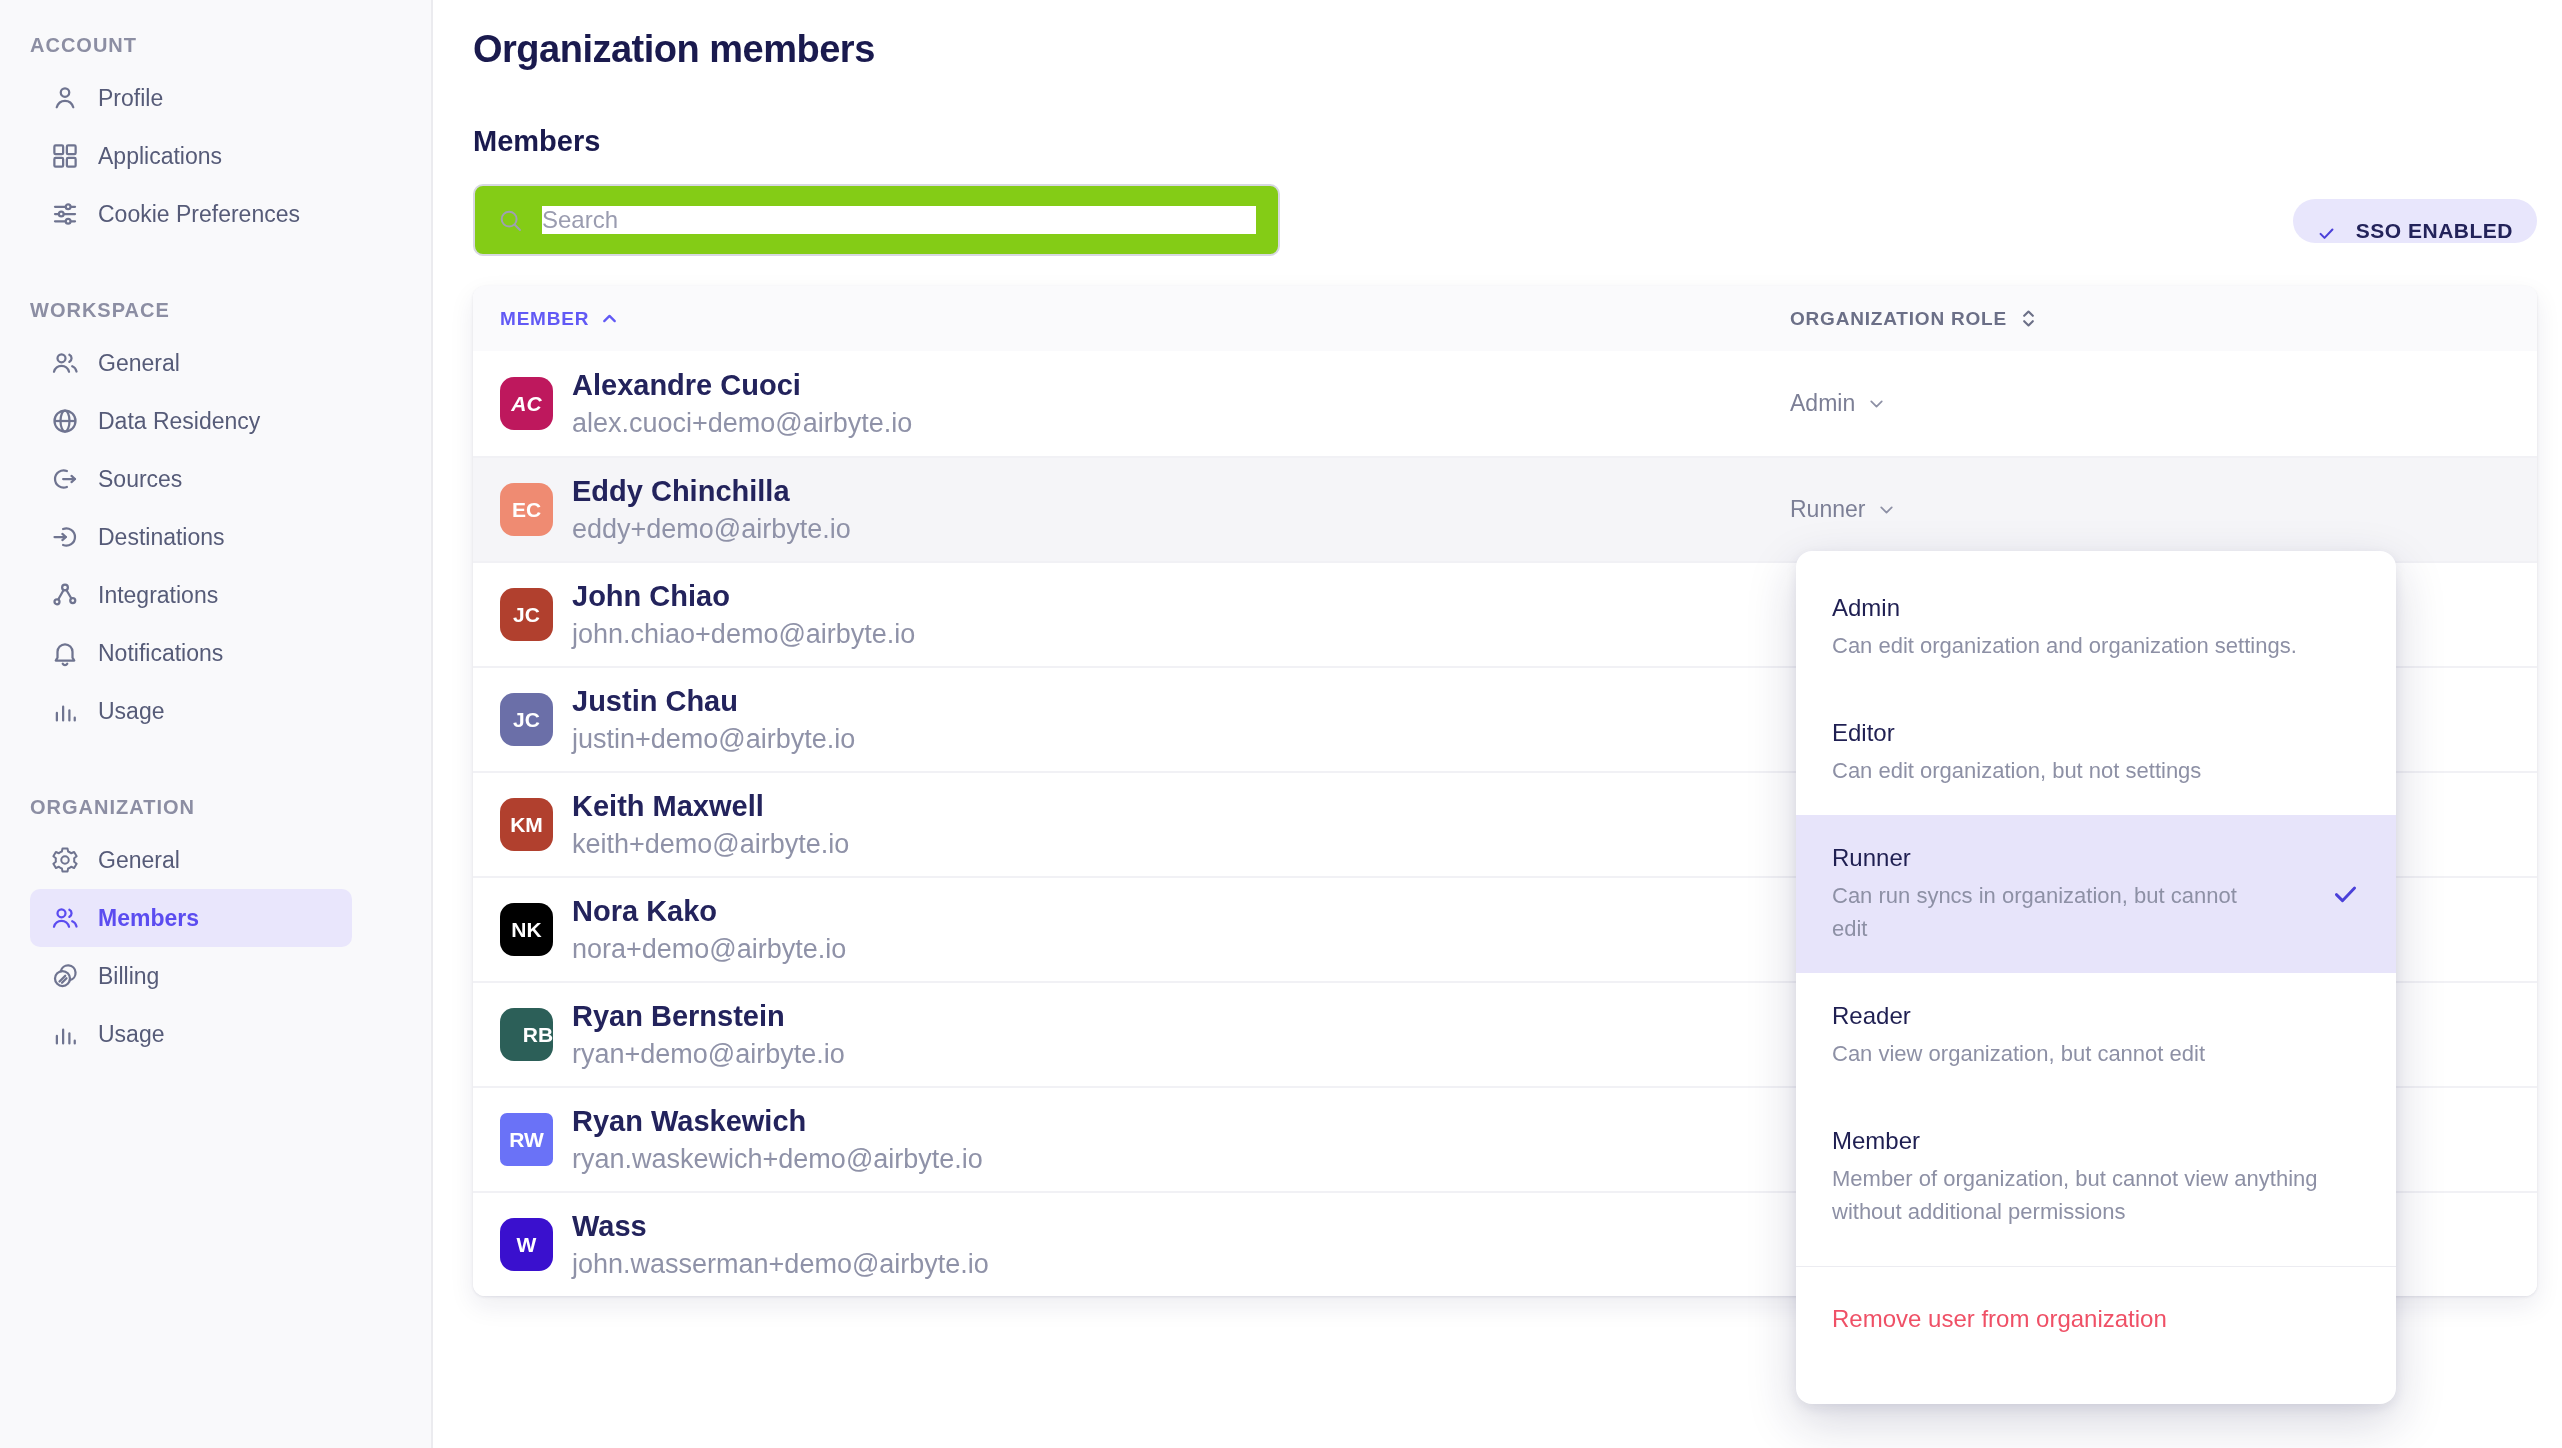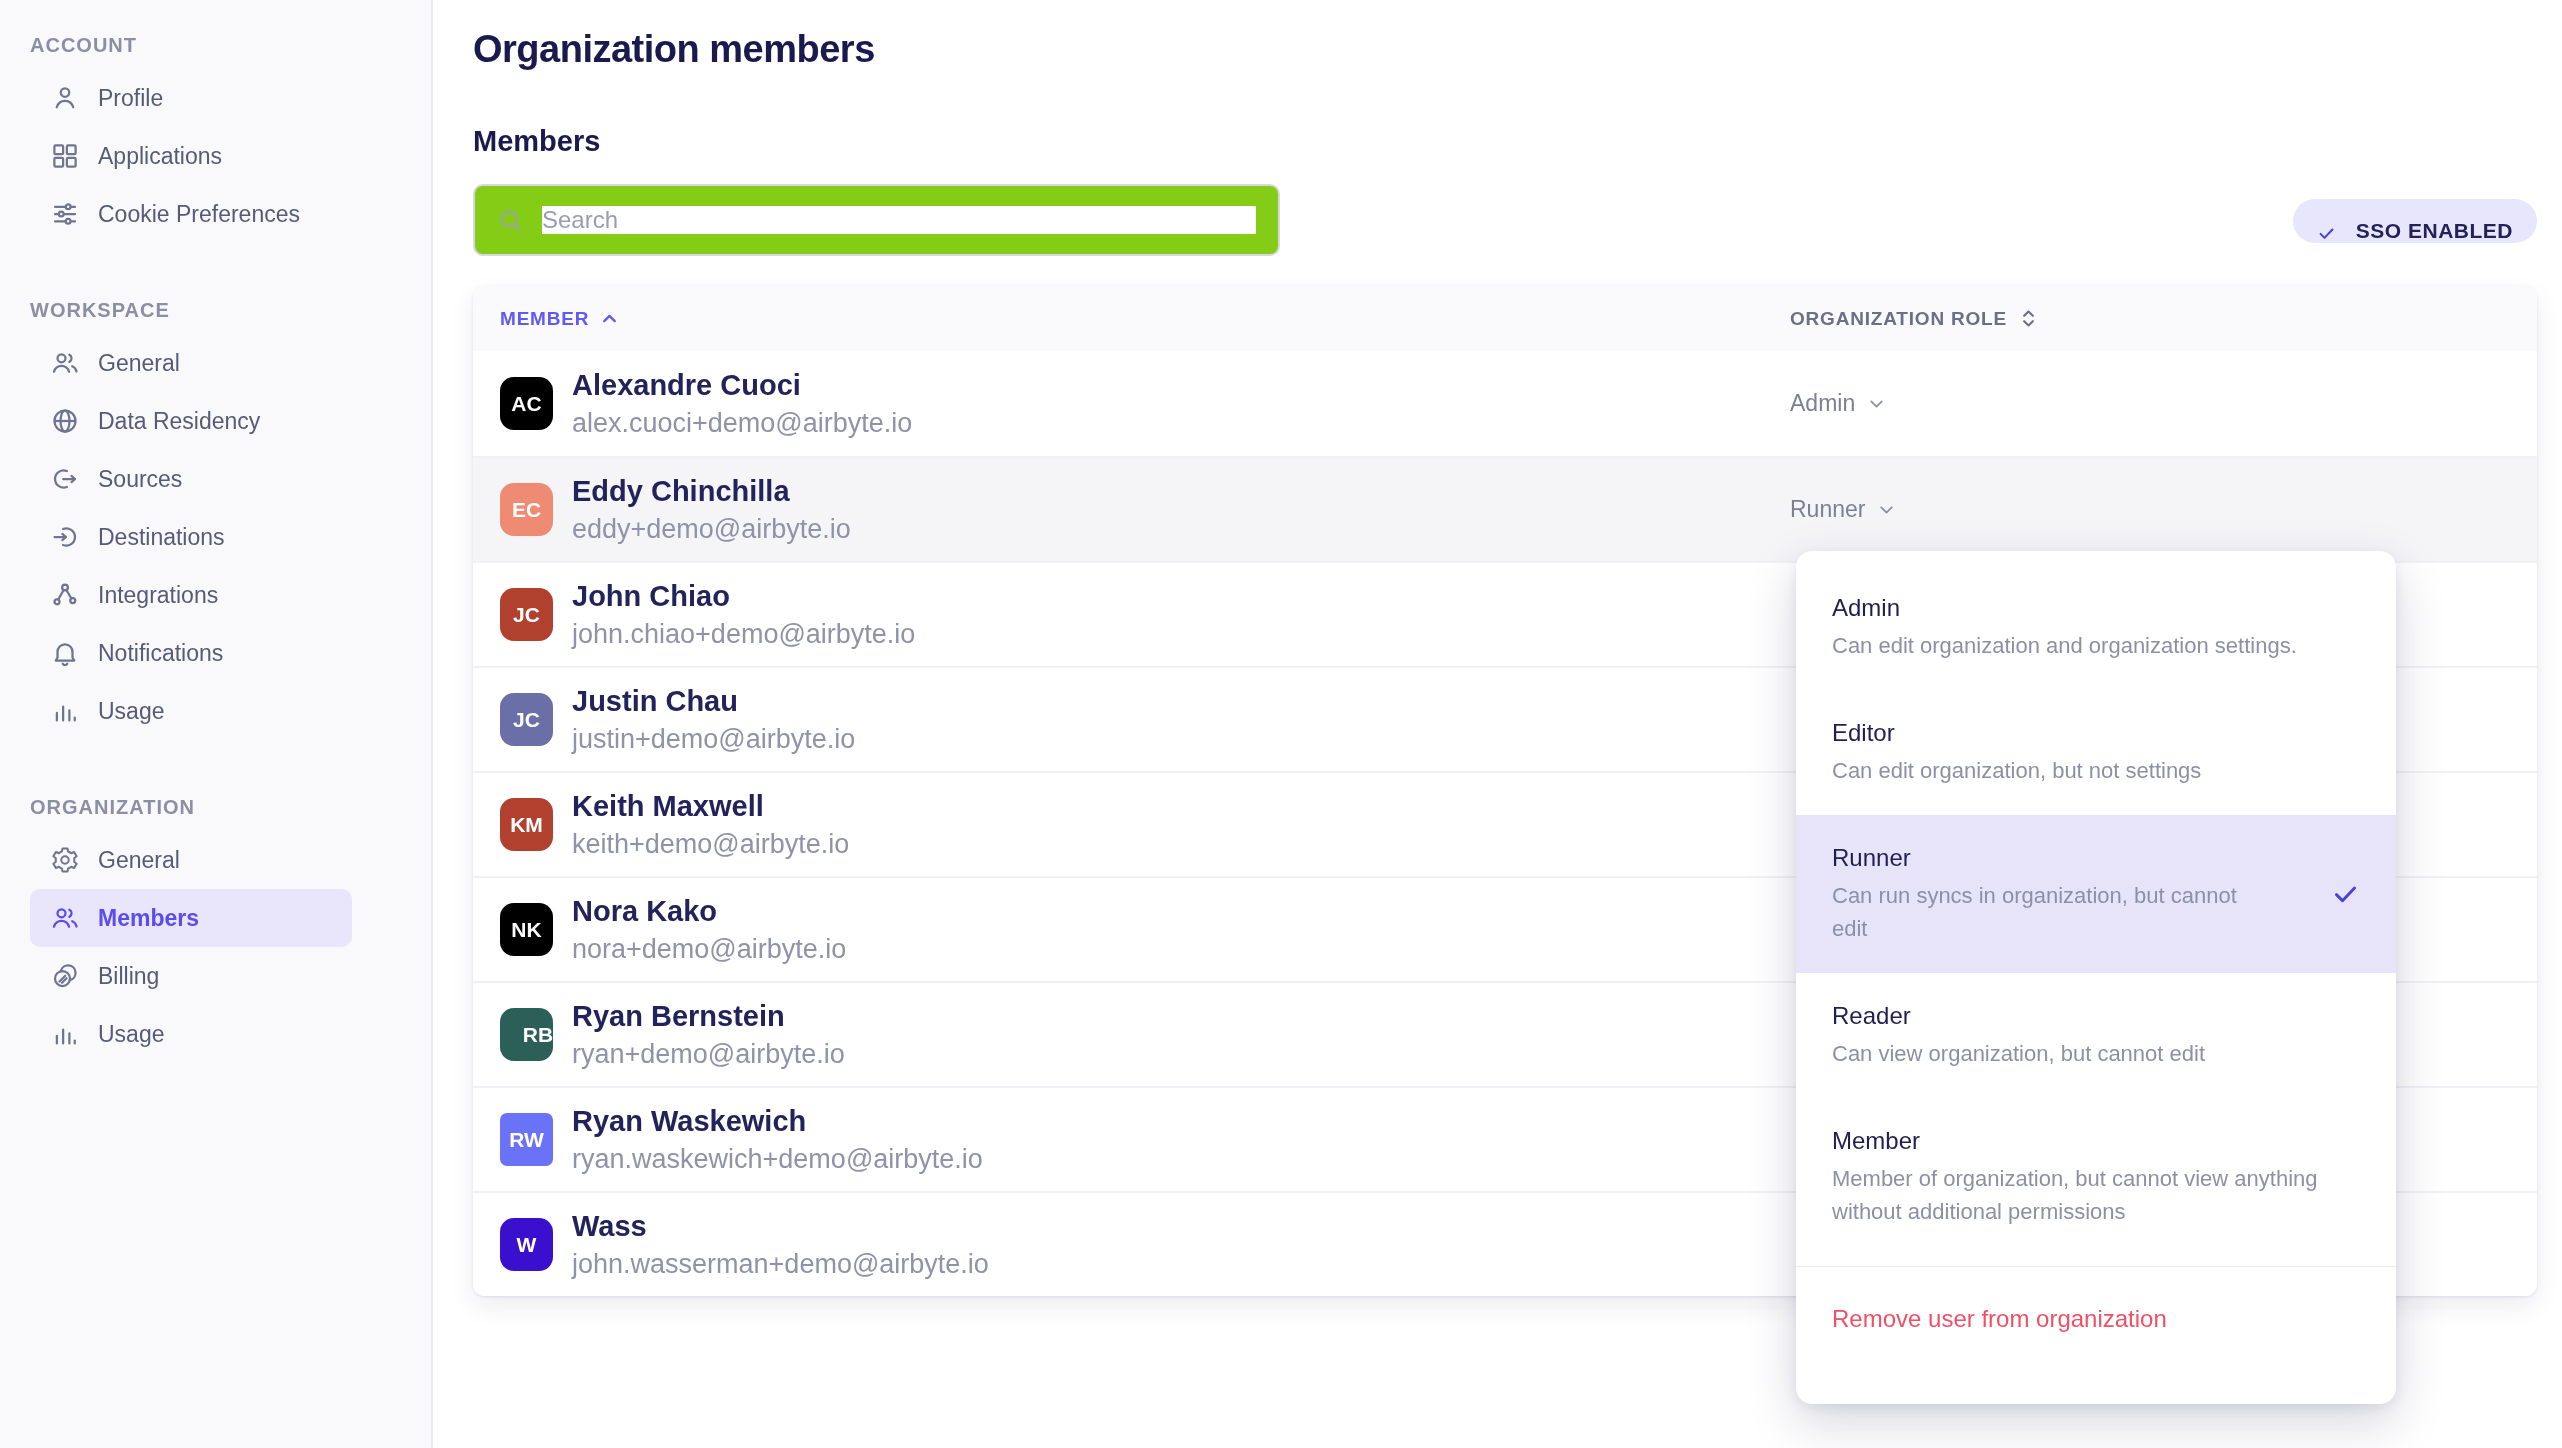--- a/index.html
+++ b/index.html
@@ -301,21 +301,21 @@
           <span>ORGANIZATION ROLE</span>
           <svg viewBox="0 0 24 24" fill="none" stroke="currentColor" stroke-width="2.2" stroke-linecap="round" stroke-linejoin="round">
               <path d="M7.5 9.2L12 4.8l4.5 4.4"></path>
               <path d="M7.5 14.8l4.5 4.4 4.5-4.4"></path>
             </svg>
         </div>
       </div>
 
       <div class="row" style="border-top:none">
         <div class="member-cell">
-          <div class="avatar" style="background-color: #000000;">
+          <div class="avatar" style="background-color: #be185d; font-style: italic;">
               <span>AC</span>
             </div>
           <div class="member-meta">
             <div class="member-name">Alexandre Cuoci</div>
             <div class="member-email">alex.cuoci+demo@airbyte.io</div>
           </div>
         </div>
         <div><button class="role-select">
               <span>Admin</span>
               <svg viewBox="0 0 24 24" fill="none" stroke="currentColor" stroke-width="2" stroke-linecap="round" stroke-linejoin="round">

